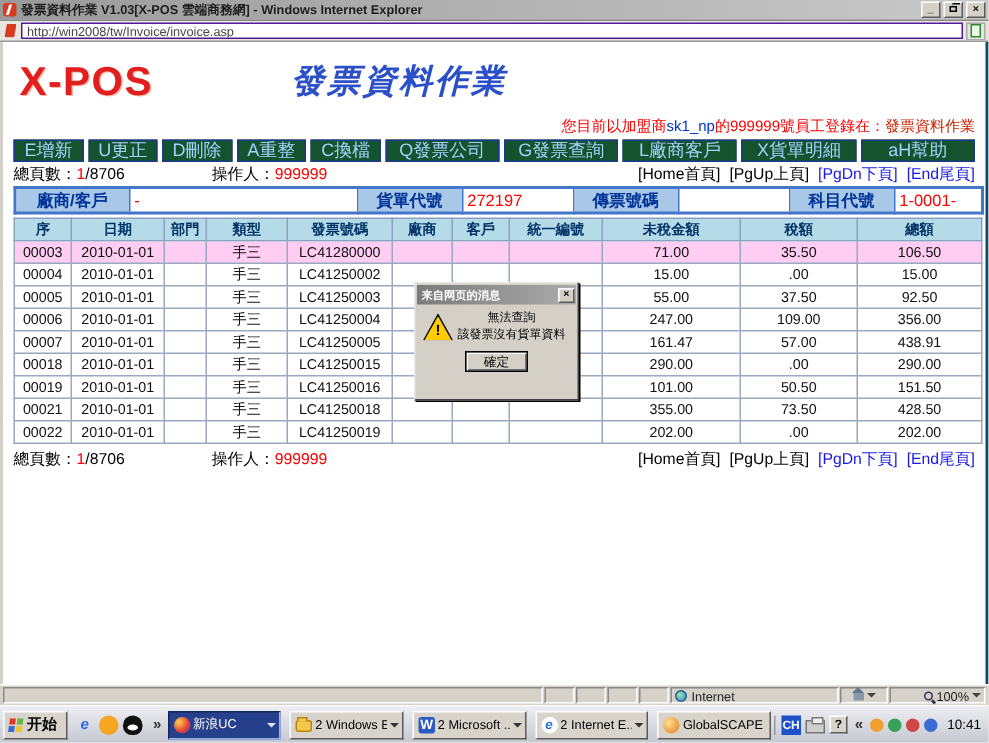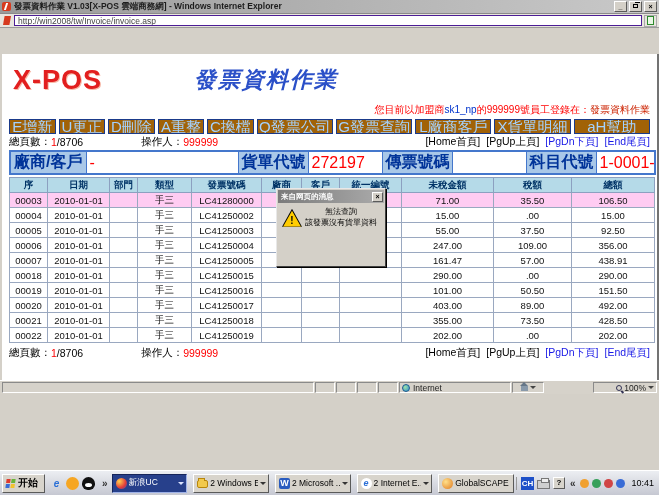--- a/index.html
+++ b/index.html
@@ -27,49 +27,49 @@
     border-bottom:1px solid #9a9a9a; padding:0 2px; }
   .favicon { width:8px; height:9px; background:#d63a1f; margin:0 3px 0 1px; flex:0 0 auto;
     clip-path:polygon(20% 0,100% 0,80% 100%,0 100%); }
   .urlfield { flex:1; height:11px; background:#fff; border:1px solid #4c1d95; font-size:8.5px;
     color:#444; padding:0 3px; line-height:10px; white-space:nowrap; overflow:hidden; }
   .pagebtn { width:13px; height:12px; margin-left:2px; background:#E8E5DE; border:1px solid #aaa;
     display:flex; align-items:center; justify-content:center; }
   .pagebtn span { display:block; width:7px; height:9px; background:#eaf6e6; border:1px solid #2c8a2c; }
 
   
-  .page { position:relative; width:659px; height:326px; background:#fff; padding:5px 7px 0;
-    border-left:2px solid #D4D0C8; border-right:2px solid #737373; overflow:hidden;margin-top:26px; }
+  .page { position:relative; width:659px; height:428px; background:#fff; padding:5px 7px 0;
+    border-left:2px solid #D4D0C8; border-right:2px solid #0c4a6e; overflow:hidden; }
   .page-header { height:44px; position:relative; }
   .logo { position:absolute; left:4px; top:6px; font-size:27px; font-weight:bold; color:#e21f1f;
     letter-spacing:1px; text-shadow:1px 1px 0 #f7b9a8; }
   .page-title { position:absolute; left:185px; top:6px; font-size:22px; font-weight:bold;
     color:#2b50c8; font-style:italic; letter-spacing:2px; }
   .login-line { height:13px; text-align:right; font-size:10px; white-space:nowrap; }
   .login-line .red { color:#ff0000; }
   .login-line .franchise { color:#0033cc; }
   .login-line .loc { color:#cc2200; }
 
   .toolbar { display:flex; gap:3px; margin-top:3px; height:15px; }
-  .tbtn { flex:6 1 0; background:#a16207; border:1px solid #1a3a8a; color:#a4d2ff;
-    font-size:15px; text-align:center; line-height:13px; white-space:nowrap; overflow:hidden; }
+  .tbtn { flex:6 1 0; background:#14532d; border:1px solid #1a3a8a; color:#a4d2ff;
+    font-size:12px; text-align:center; line-height:13px; white-space:nowrap; overflow:hidden; }
   .tbtn.wide { flex:10 1 0; }
 
   .pagenav { height:16px; display:flex; align-items:center; font-size:10.5px; color:#000;
     white-space:nowrap; }
   .pagenav .lbl { color:#000; }
   .pagenav .red { color:#ff0000; }
   .pagenav .op { margin-left:58px; }
   .pagenav .spacer { flex:1; }
   .pagenav .nav { margin-left:6px; color:#000; text-decoration:none; }
   .pagenav .nav.link { color:#1818e6; }
 
   table { border-collapse:collapse; table-layout:fixed; width:645px; }
   .form { border:2px solid #4477cc; }
-  .form td { border:1px solid #4477cc; height:16px; font-size:16px; padding:0 3px;
+  .form td { border:1px solid #4477cc; height:16px; font-size:11px; padding:0 3px;
     overflow:hidden; white-space:nowrap; }
   .form .flbl { background:#a9c8e8; color:#003399; text-align:center; font-weight:bold; }
   .form .fval { background:#fff; color:#ff0000; }
 
   .grid { margin-top:2px; border:1px solid #8ca0c0; }
   .grid th { background:#b5dae8; color:#003366; font-size:9.5px; font-weight:bold; height:15px;
     border:1px solid #8ca0c0; overflow:hidden; white-space:nowrap; }
   .grid td { font-size:9.5px; color:#111; height:15px; border:1px solid #9aa8c0; padding:0 3px;
     overflow:hidden; white-space:nowrap; background:#fff; }
   .grid tr.hl td { background:#ffccf2; }
@@ -102,21 +102,21 @@
 
   
   .statusbar { height:14px; background:#D6D2CA; display:flex; align-items:stretch; gap:1px;
     padding:1px 2px; border-top:1px solid #fff; }
   .sb-panel { border:1px solid; border-color:#8a8a8a #fff #fff #8a8a8a; display:flex;
     align-items:center; font-size:8.5px; color:#222; padding:0 2px; white-space:nowrap; }
   .sb-main { flex:1; }
   .sb-small { width:20px; }
   .sb-zone { width:112px; }
   .sb-home { width:32px; justify-content:center; gap:2px; }
-  .sb-zoom { width:64px; justify-content:flex-end; gap:2px;margin-left:48px; }
+  .sb-zoom { width:64px; justify-content:flex-end; gap:2px; }
   .globe { width:8px; height:8px; border-radius:50%; background:radial-gradient(circle at 35% 35%,#9fe3a5,#2f8fd0); border:1px solid #1a5a90; margin-right:3px; }
   .mini-home { width:7px; height:5px; background:#8899aa; position:relative; margin-top:2px; }
   .mini-home::before { content:""; position:absolute; left:-1px; top:-4px; border-left:4.5px solid transparent; border-right:4.5px solid transparent; border-bottom:4px solid #667788; }
   .mag { width:6px; height:6px; border:1.5px solid #335; border-radius:50%; position:relative; }
   .mag::after { content:""; position:absolute; left:4px; top:5px; width:3px; height:1.5px; background:#335; transform:rotate(45deg); }
   .dd { width:0; height:0; border-left:3px solid transparent; border-right:3px solid transparent; border-top:3px solid #444; }
 
   
   .taskbar { height:25px; background:linear-gradient(#eceef2,#c6c8d2); border-top:1px solid #fff;
     display:flex; align-items:center; padding:0 2px; gap:2px; }
@@ -370,33 +370,20 @@
             <td class="c">手三</td>
             <td class="c">LC41250016</td>
             <td class="c"></td>
             <td class="c"></td>
             <td class="c"></td>
             <td class="r">101.00</td>
             <td class="r">50.50</td>
             <td class="r">151.50</td>
           </tr>
           <tr class="">
-            <td class="c">00020</td>
-            <td class="c">2010-01-01</td>
-            <td class="c"></td>
-            <td class="c">手三</td>
-            <td class="c">LC41250017</td>
-            <td class="c"></td>
-            <td class="c"></td>
-            <td class="c"></td>
-            <td class="r">403.00</td>
-            <td class="r">89.00</td>
-            <td class="r">492.00</td>
-          </tr>
-          <tr class="">
             <td class="c">00021</td>
             <td class="c">2010-01-01</td>
             <td class="c"></td>
             <td class="c">手三</td>
             <td class="c">LC41250018</td>
             <td class="c"></td>
             <td class="c"></td>
             <td class="c"></td>
             <td class="r">355.00</td>
             <td class="r">73.50</td>
@@ -440,20 +427,23 @@
     </div>
     <div class="dlg-body">
       <span class="warn-outer">
           <span class="warn-inner"></span>
           <i>!</i>
         </span>
       <span class="dlg-msg">
         <span>無法查詢</span><br>
         <span>該發票沒有貨單資料</span>
       </span>
+    </div>
+    <div class="dlg-btnrow">
+      <span class="dlg-ok">確定</span>
     </div>
   </div>
 
   <div class="statusbar">
     <span class="sb-panel sb-main"></span>
     <span class="sb-panel sb-small"></span>
     <span class="sb-panel sb-small"></span>
     <span class="sb-panel sb-small"></span>
     <span class="sb-panel sb-small"></span>
     <span class="sb-panel sb-zone">

